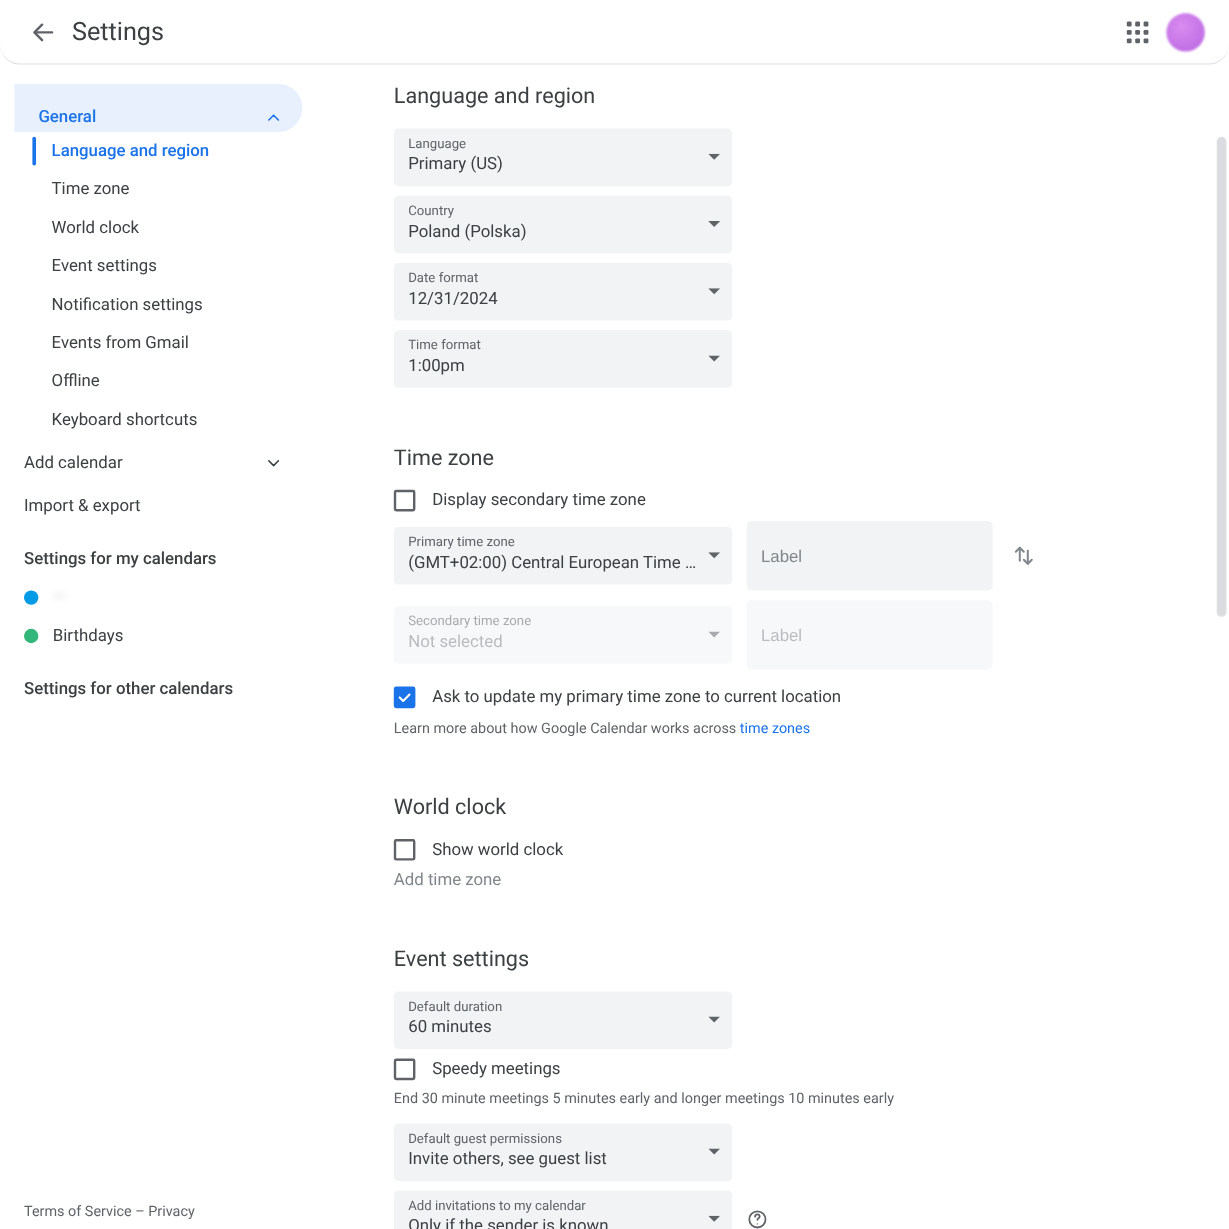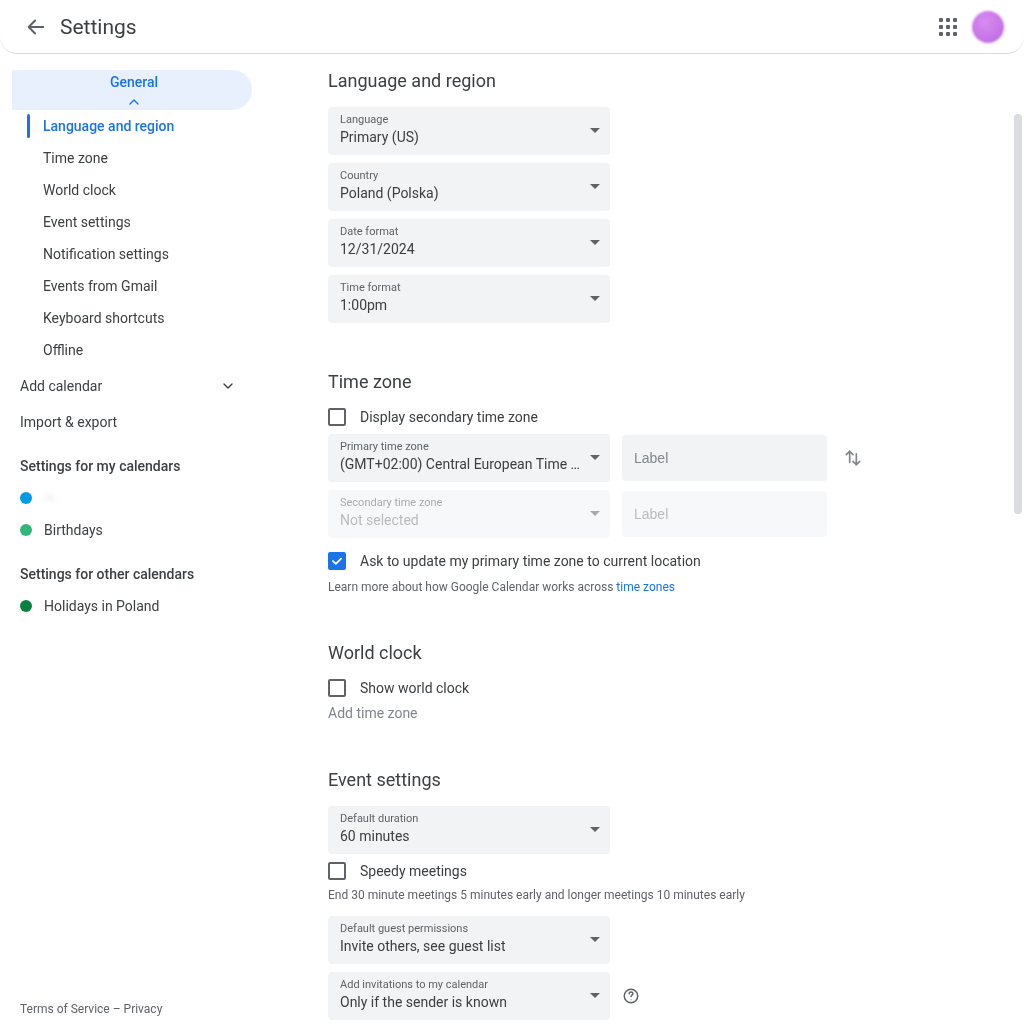--- a/index.html
+++ b/index.html
@@ -66,26 +66,25 @@
     font-size: 14px;
     color: var(--gray-700);
     overflow-y: auto;
   }
   .chip {
     margin: 0 12px 0 12px;
     background: var(--blue-light);
     border-radius: 0 20px 20px 0;
     height: 40px;
     display:flex; align-items:center; justify-content:space-between;
-    padding: 4px 16px 0 20px;
+    padding: 16px 16px 0 20px;
     color: var(--blue);
     font-weight: 500;
     font-family: "Google Sans", Roboto, Arial, sans-serif;
     cursor: pointer;
-    flex-direction: column;
   }
   .chip-row {
     height: 40px;
     display:flex; align-items:center; justify-content:space-between;
     padding: 0 28px 0 20px;
     cursor:pointer;
   }
   .sub-nav {
     border-left: 3px solid transparent;
   }
@@ -162,21 +161,21 @@
   .dd-label { font-size: 11px; color: var(--gray-600); line-height:14px; }
   .dd-value { font-size:14px; color:var(--gray-700); line-height:20px; white-space:nowrap; overflow:hidden; text-overflow:ellipsis; padding-right:16px;}
   .dd-value.placeholder { color: var(--gray-500); }
   .dd-caret { position:absolute; right:10px; top:50%; transform:translateY(-50%); color:var(--gray-600); }
   .row-flex { display:flex; align-items:center; gap:12px; margin-bottom:8px; }
   .label-input {
     flex:0 0 80px;
     background: var(--gray-100);
     border:none;
     border-radius:4px;
-    height: 46px;
+    height: 58px;
     padding: 0 12px;
     font-size:14px;
     color: var(--gray-700);
   }
   .label-input.disabled { opacity:0.55; }
   .label-input::placeholder { color: var(--gray-500); }
   .swap-icon { color: var(--gray-500); display:flex; align-items:center; justify-content:center; width:28px; }
   .check-row { display:flex; align-items:center; gap: 14px; margin: 8px 0; cursor:pointer;}
   .cbox {
     width:18px; height:18px; border:2px solid var(--gray-600); border-radius:2px;
@@ -255,24 +254,24 @@
       <div class="sub-item">
           <span>Event settings</span>
         </div>
       <div class="sub-item">
           <span>Notification settings</span>
         </div>
       <div class="sub-item">
           <span>Events from Gmail</span>
         </div>
       <div class="sub-item">
+          <span>Offline</span>
+        </div>
+      <div class="sub-item">
           <span>Keyboard shortcuts</span>
-        </div>
-      <div class="sub-item">
-          <span>Offline</span>
         </div>
     </div>
     <div class="chip-row">
       <span>Add calendar</span>
       <svg width="16" height="16" viewBox="0 0 24 24" fill="none" stroke="currentColor" stroke-width="2" stroke-linecap="round" stroke-linejoin="round">
           <polyline points="6 9 12 15 18 9"></polyline>
         </svg>
     </div>
     <div class="link-row">
       <span>Import &amp; export</span>
@@ -282,24 +281,20 @@
     <div class="cal-item">
       <span class="cal-dot" style="background:#039be5"></span>
       <span class="blurred">—</span>
     </div>
     <div class="cal-item">
       <span class="cal-dot" style="background:#33b679"></span>
       <span>Birthdays</span>
     </div>
 
     <div class="section-head">Settings for other calendars</div>
-    <div class="cal-item">
-      <span class="cal-dot" style="background:#0b8043"></span>
-      <span>Holidays in Poland</span>
-    </div>
   </div>
 
   <div class="main">
 
     <div class="main-section">
       <h2 class="sec-title">Language and region</h2>
       <div class="dropdown">
         <div class="dd-label">Language</div>
         <div class="dd-value">Primary (US)</div>
         <svg class="dd-caret" width="10" height="6" viewBox="0 0 10 6">

